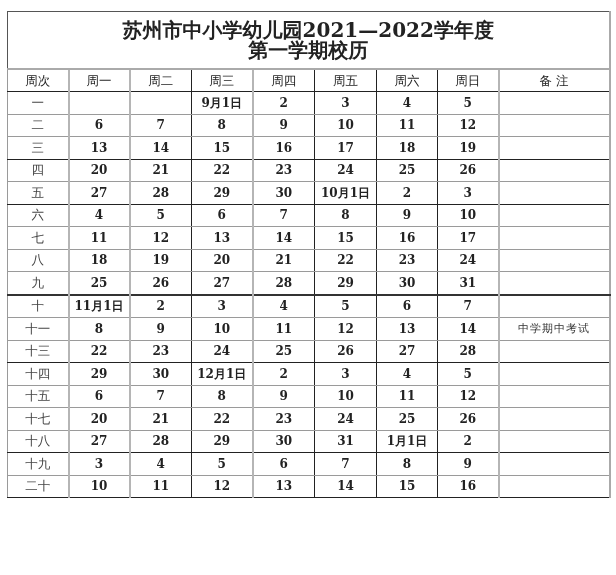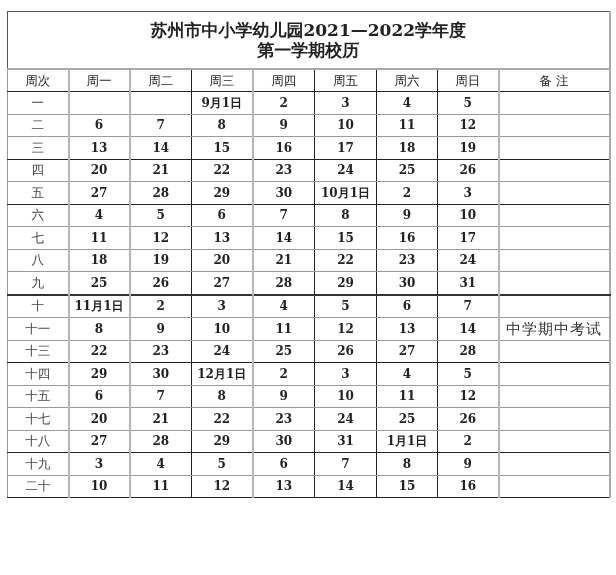--- a/index.html
+++ b/index.html
@@ -4,25 +4,25 @@
 <style>
   html, body { margin: 0; padding: 0; background: #ffffff; }
   body { width: 616px; height: 575px; position: relative; overflow: hidden;
          font-family: "DejaVu Serif", "Liberation Serif", serif; color: #1a1a1a; }
   .sheet { position: absolute; left: 7px; top: 11px; width: 602px; }
   table { border-collapse: collapse; width: 602px; table-layout: fixed; }
   td, th { text-align: center; vertical-align: middle; padding: 0; font-weight: normal;
            border: 1px solid #9a9a9a; height: 21.5px; font-size: 12px; line-height: 14px; }
   .title-cell { height: 56px; border: 1px solid #555; border-bottom: 2px solid #aaa;
                 font-family: "DejaVu Serif", "Liberation Serif", serif; font-weight: bold;
-                font-size: 17px; line-height: 20px; color: #222; }
+                font-size: 20px; line-height: 20px; color: #222; }
   th { font-size: 12.5px; height: 21px; border-bottom: 1.5px solid #222; color: #222; text-align: center; }
   td.week { color: #444; font-size: 12.5px; }
   td.num { font-weight: bold; color: #222; font-family: "DejaVu Serif", "Liberation Serif", serif; }
-  td.note { font-family: "DejaVu Sans", "Liberation Sans", sans-serif; font-size: 15px;
+  td.note { font-family: "DejaVu Sans", "Liberation Sans", sans-serif; font-size: 11px;
             color: #333; letter-spacing: 1px; }
   .vdark { border-right: 1.5px solid #222; }
   .vlight { border-right: 2px solid #b5b5b5; }
   tr.thick-top td { border-top: 2.5px solid #333; }
   tr.dark-bottom td { border-bottom: 1.5px solid #222; }
   table { border-left: 1.5px solid #333; border-right: 2px solid #aaa; }
 </style>
 </head>
 <body>
 

